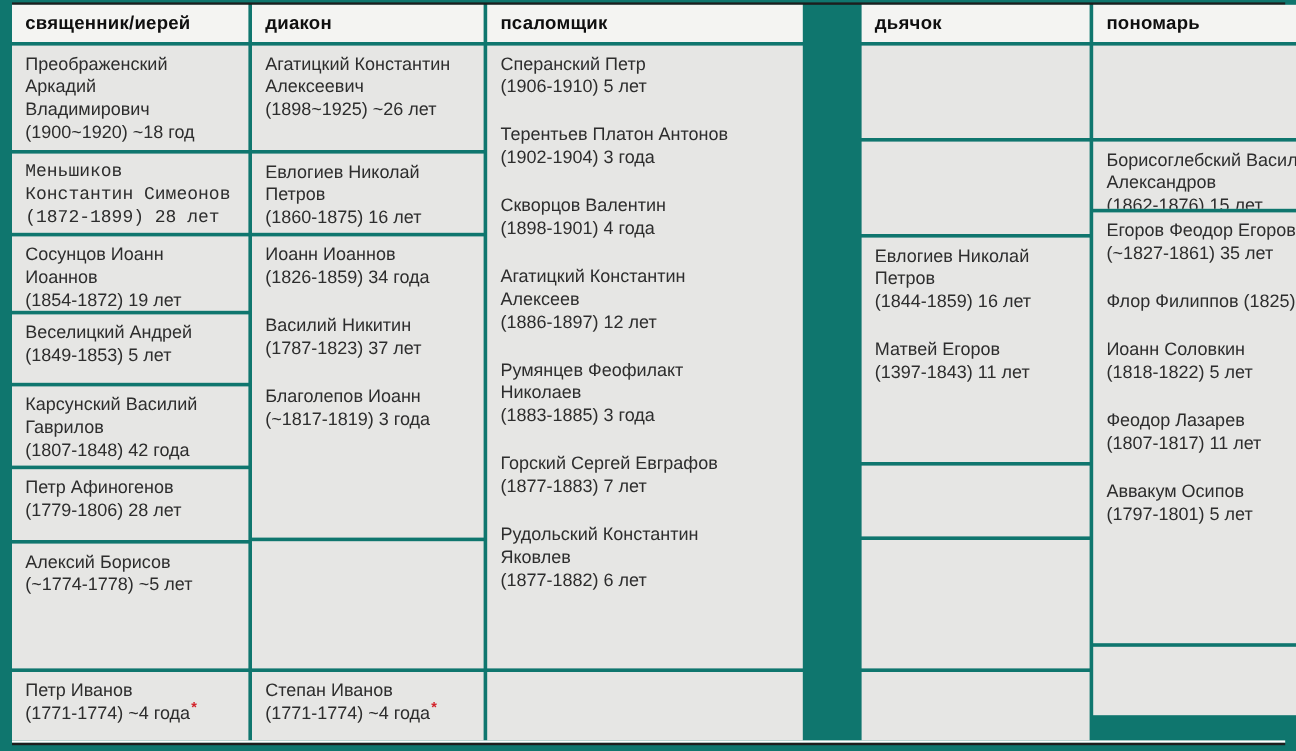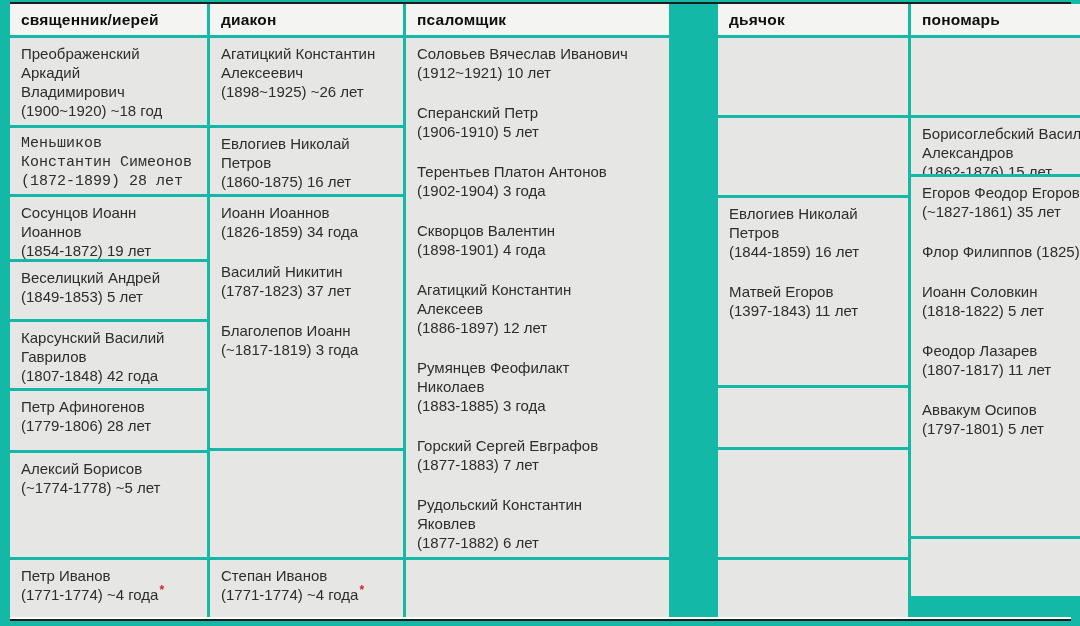--- a/index.html
+++ b/index.html
@@ -5,21 +5,21 @@
   html, body {
     margin: 0;
     padding: 0;
     background: #ffffff;
     font-family: "Liberation Sans", "DejaVu Sans", sans-serif;
   }
   .page {
     position: relative;
     width: 1080px;
     height: 626px;
-    background: #14b8a6;
+    background: #0f766e;
     overflow: hidden;
   }
   .table-wrap {
     position: absolute;
     left: 10px;
     top: 2px;
     width: 1061px;
   }
   .border-line {
     height: 2px;
@@ -145,22 +145,20 @@
           </div>
           <div class="cell" style="height: 106px;"></div>
           <div class="cell" style="height: 57px;">
             <div class="entry">Степан Иванов
 (1771-1774) ~4 года<span class="star">*</span></div>
           </div>
         </div>
         <div class="col" style="width: 263px;">
           <div class="hcell">псаломщик</div>
           <div class="cell" style="height: 519px;">
-            <div class="entry">Соловьев Вячеслав Иванович
-(1912~1921) 10 лет</div>
             <div class="entry">Сперанский Петр
 (1906-1910) 5 лет</div>
             <div class="entry">Терентьев Платон Антонов
 (1902-1904) 3 года</div>
             <div class="entry">Скворцов Валентин
 (1898-1901) 4 года</div>
             <div class="entry">Агатицкий Константин
 Алексеев
 (1886-1897) 12 лет</div>
             <div class="entry">Румянцев Феофилакт

